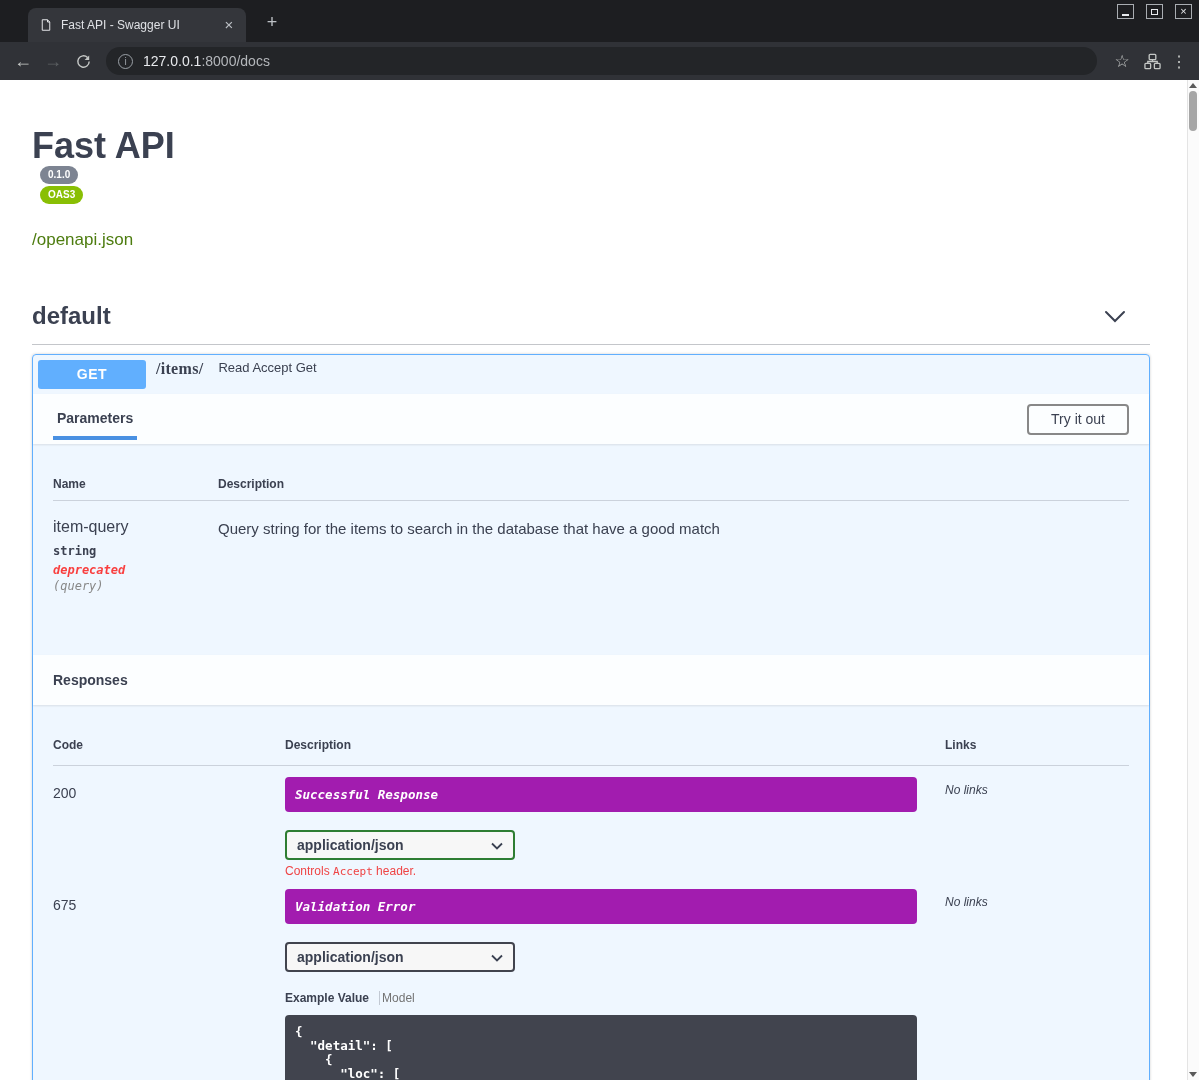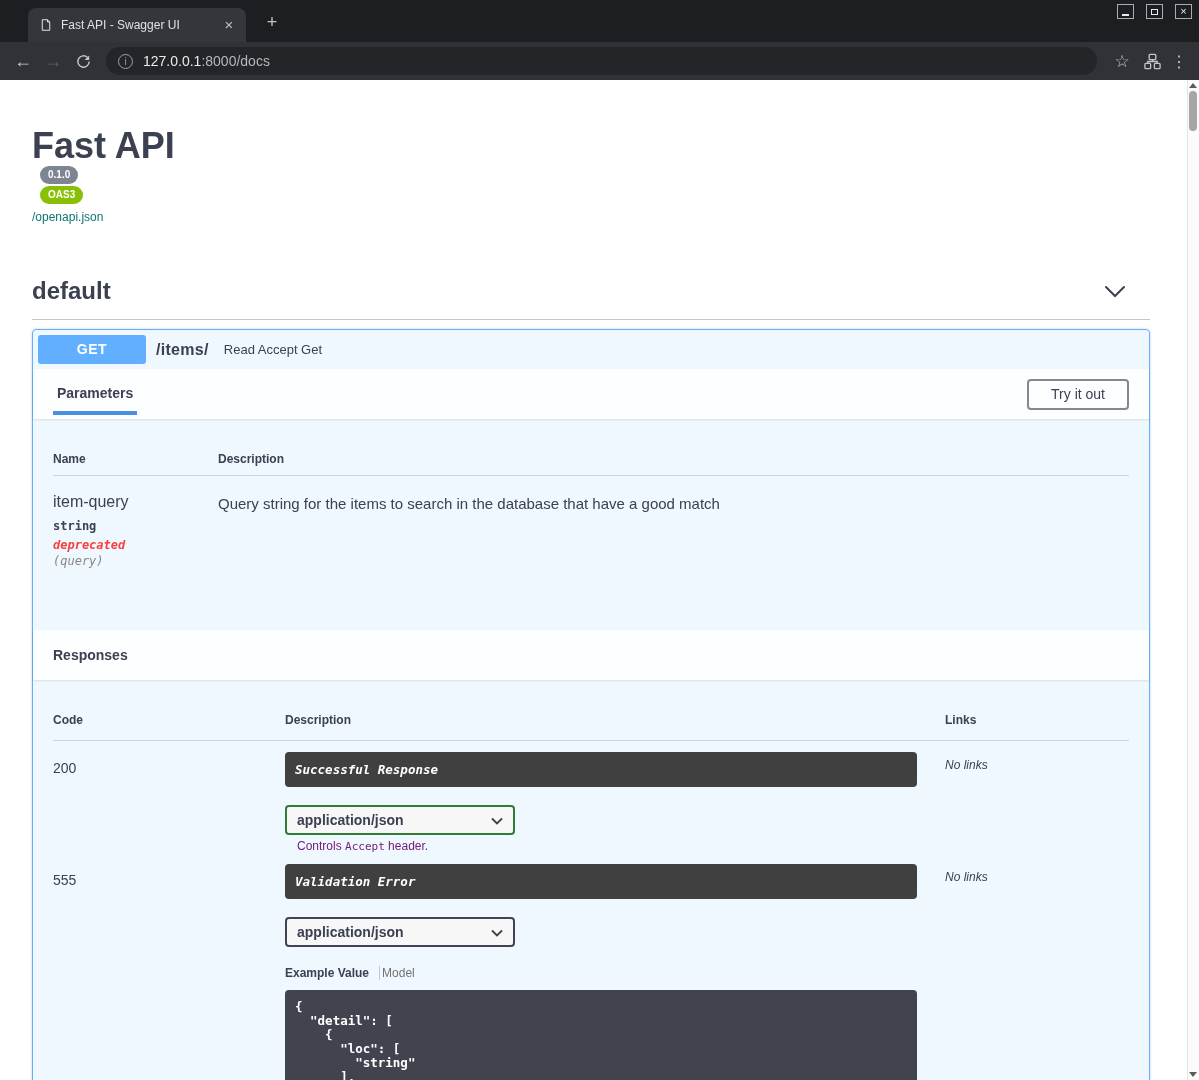--- a/index.html
+++ b/index.html
@@ -54,39 +54,39 @@
 
   
   .page { position:absolute; top:80px; left:0; right:12px; bottom:0; background:#fff; overflow:hidden; }
   .swagger { padding:48px 37px 0 32px; color:#3b4151; }
 
   .title-row { display:flex; align-items:flex-start;flex-direction:column; }
   .title-row h1 { margin:0; font-size:36px; font-weight:700; color:#3b4151; line-height:1; }
   .badge { color:#fff; font-size:10px; font-weight:700; padding:3px 8px; border-radius:9px; margin-left:8px; margin-top:2px; line-height:1.2; }
   .badge.ver { background:#7d8492; }
   .badge.oas { background:#89bf04; }
-  .spec-link { display:inline-block; margin-top:6px; font-size:12px; color:#0f766e; text-decoration:none; cursor:pointer; }
+  .spec-link { display:inline-block; margin-top:26px; font-size:17px; color:#4d7c0f; text-decoration:none; cursor:pointer; }
 
   .tag-section {
     margin-top:44px; display:flex; align-items:center; justify-content:space-between;
     border-bottom:1px solid rgba(59,65,81,.3); padding:8px 0 14px; cursor:pointer;
   }
   .tag-section h3 { margin:0; font-size:24px; font-weight:600; color:#3b4151; }
   .tag-chev { margin-right:24px; display:flex; }
 
   .opblock {
     margin-top:9px; border:1px solid #61affe; border-radius:4px;
     background:rgba(97,175,254,.1); box-shadow:0 0 3px rgba(0,0,0,.19);
   }
-  .summary { display:flex; align-items:center; padding:5px; cursor:pointer; }
+  .summary { display:flex; align-items:flex-start; padding:5px; cursor:pointer; }
   .method {
     width:108px; padding:6px 0 7px; text-align:center; background:#61affe; color:#fff;
     font-weight:700; font-size:14px; border-radius:3px; letter-spacing:.5px;
   }
-  .path { margin-left:10px; font-family:Liberation Sans, sans-serif; font-size:16px; font-weight:600; color:#3b4151; letter-spacing:.3px; }
+  .path { margin-left:10px; font-family:Liberation Serif, serif; font-size:16px; font-weight:600; color:#3b4151; letter-spacing:.3px; }
   .op-desc { margin-left:15px; font-size:13px; color:#3b4151; }
 
   .sec-header {
     height:50px; background:rgba(255,255,255,.8);
     display:flex; align-items:center; justify-content:space-between;
     padding:0 20px; box-shadow:0 1px 2px rgba(0,0,0,.1);
   }
   .tab-item { align-self:stretch; display:flex; align-items:center; border-bottom:4px solid #4990e2; margin:6px 0 4px; padding:0 4px; cursor:pointer; }
   .tab-item h4 { margin:0; font-size:14px; font-weight:700; color:#3b4151; }
   .resp-header h4 { margin:0; font-size:14px; font-weight:700; color:#3b4151; }
@@ -107,30 +107,30 @@
   .p-desc { font-size:15px; color:#3b4151; line-height:21px; }
 
   .resp-body { padding:33px 20px 40px; }
   .col-code  { width:232px; flex:0 0 auto; }
   .col-rdesc { width:660px; flex:0 0 auto; }
   .col-links { flex:1; }
   .rt-head { display:flex; font-size:12px; font-weight:700; color:#3b4151; padding-bottom:13px; border-bottom:1px solid rgba(59,65,81,.2); }
   .r-row { display:flex; align-items:flex-start; padding-top:11px; }
   .r-code { font-size:14px; color:#3b4151; padding-top:8px; }
   .md-box {
-    width:632px; background:#404040; border-radius:4px; padding:10px;
+    width:632px; background:#a21caf; border-radius:4px; padding:10px;
     color:#fff; font-family:"DejaVu Sans Mono", monospace; font-size:12.5px; font-weight:600; font-style:italic;
   }
   .media-select {
     margin-top:18px; width:230px; height:30px; border:2px solid #41444e; border-radius:4px;
     background:#f7f7f7; display:flex; align-items:center; justify-content:space-between;
     padding:0 10px; font-size:14px; font-weight:700; color:#3b4151; cursor:pointer;
   }
   .media-select.accept { border-color:#2e7d32; }
-  .accept-note { margin-top:4px; font-size:12px; color:#701a75;margin-left:12px; }
+  .accept-note { margin-top:4px; font-size:12px; color:#ef4444; }
   .accept-note code { font-family:"DejaVu Sans Mono", monospace; font-size:11px; }
   .ex-tabs { display:flex; align-items:center; margin-top:19px; font-size:12px; }
   .ex-tab-active { font-weight:700; color:#3b4151; padding-right:10px; border-right:1px solid rgba(59,65,81,.25); cursor:pointer; }
   .ex-tab-model { margin-left:2px; color:#737373; cursor:pointer; }
   .ex-pre {
     margin:10px 0 0; width:632px; background:#41444e; border-radius:4px; padding:10px;
     color:#fff; font-family:"DejaVu Sans Mono", monospace; font-size:12.5px; line-height:14px;
     font-weight:600; white-space:pre;
   }
   .no-links { font-size:12px; font-style:italic; color:#3b4151; padding-top:6px; }
@@ -271,21 +271,21 @@
                 <span><svg width="12" height="8" viewBox="0 0 12 8">
                       <path d="M1 1.5l5 5 5-5" fill="none" stroke="#3b4151" stroke-width="1.8"></path>
                     </svg></span>
               </div>
               <div class="accept-note"><span>Controls </span><code>Accept</code><span> header.</span></div>
             </div>
             <div class="col-links no-links">No links</div>
           </div>
 
           <div class="r-row">
-            <div class="col-code r-code">555</div>
+            <div class="col-code r-code">675</div>
             <div class="col-rdesc">
               <div class="md-box">Validation Error</div>
               <div class="media-select">
                 <span>application/json</span>
                 <span><svg width="12" height="8" viewBox="0 0 12 8">
                       <path d="M1 1.5l5 5 5-5" fill="none" stroke="#3b4151" stroke-width="1.8"></path>
                     </svg></span>
               </div>
               <div class="ex-tabs">
                 <span class="ex-tab-active">Example Value</span>

